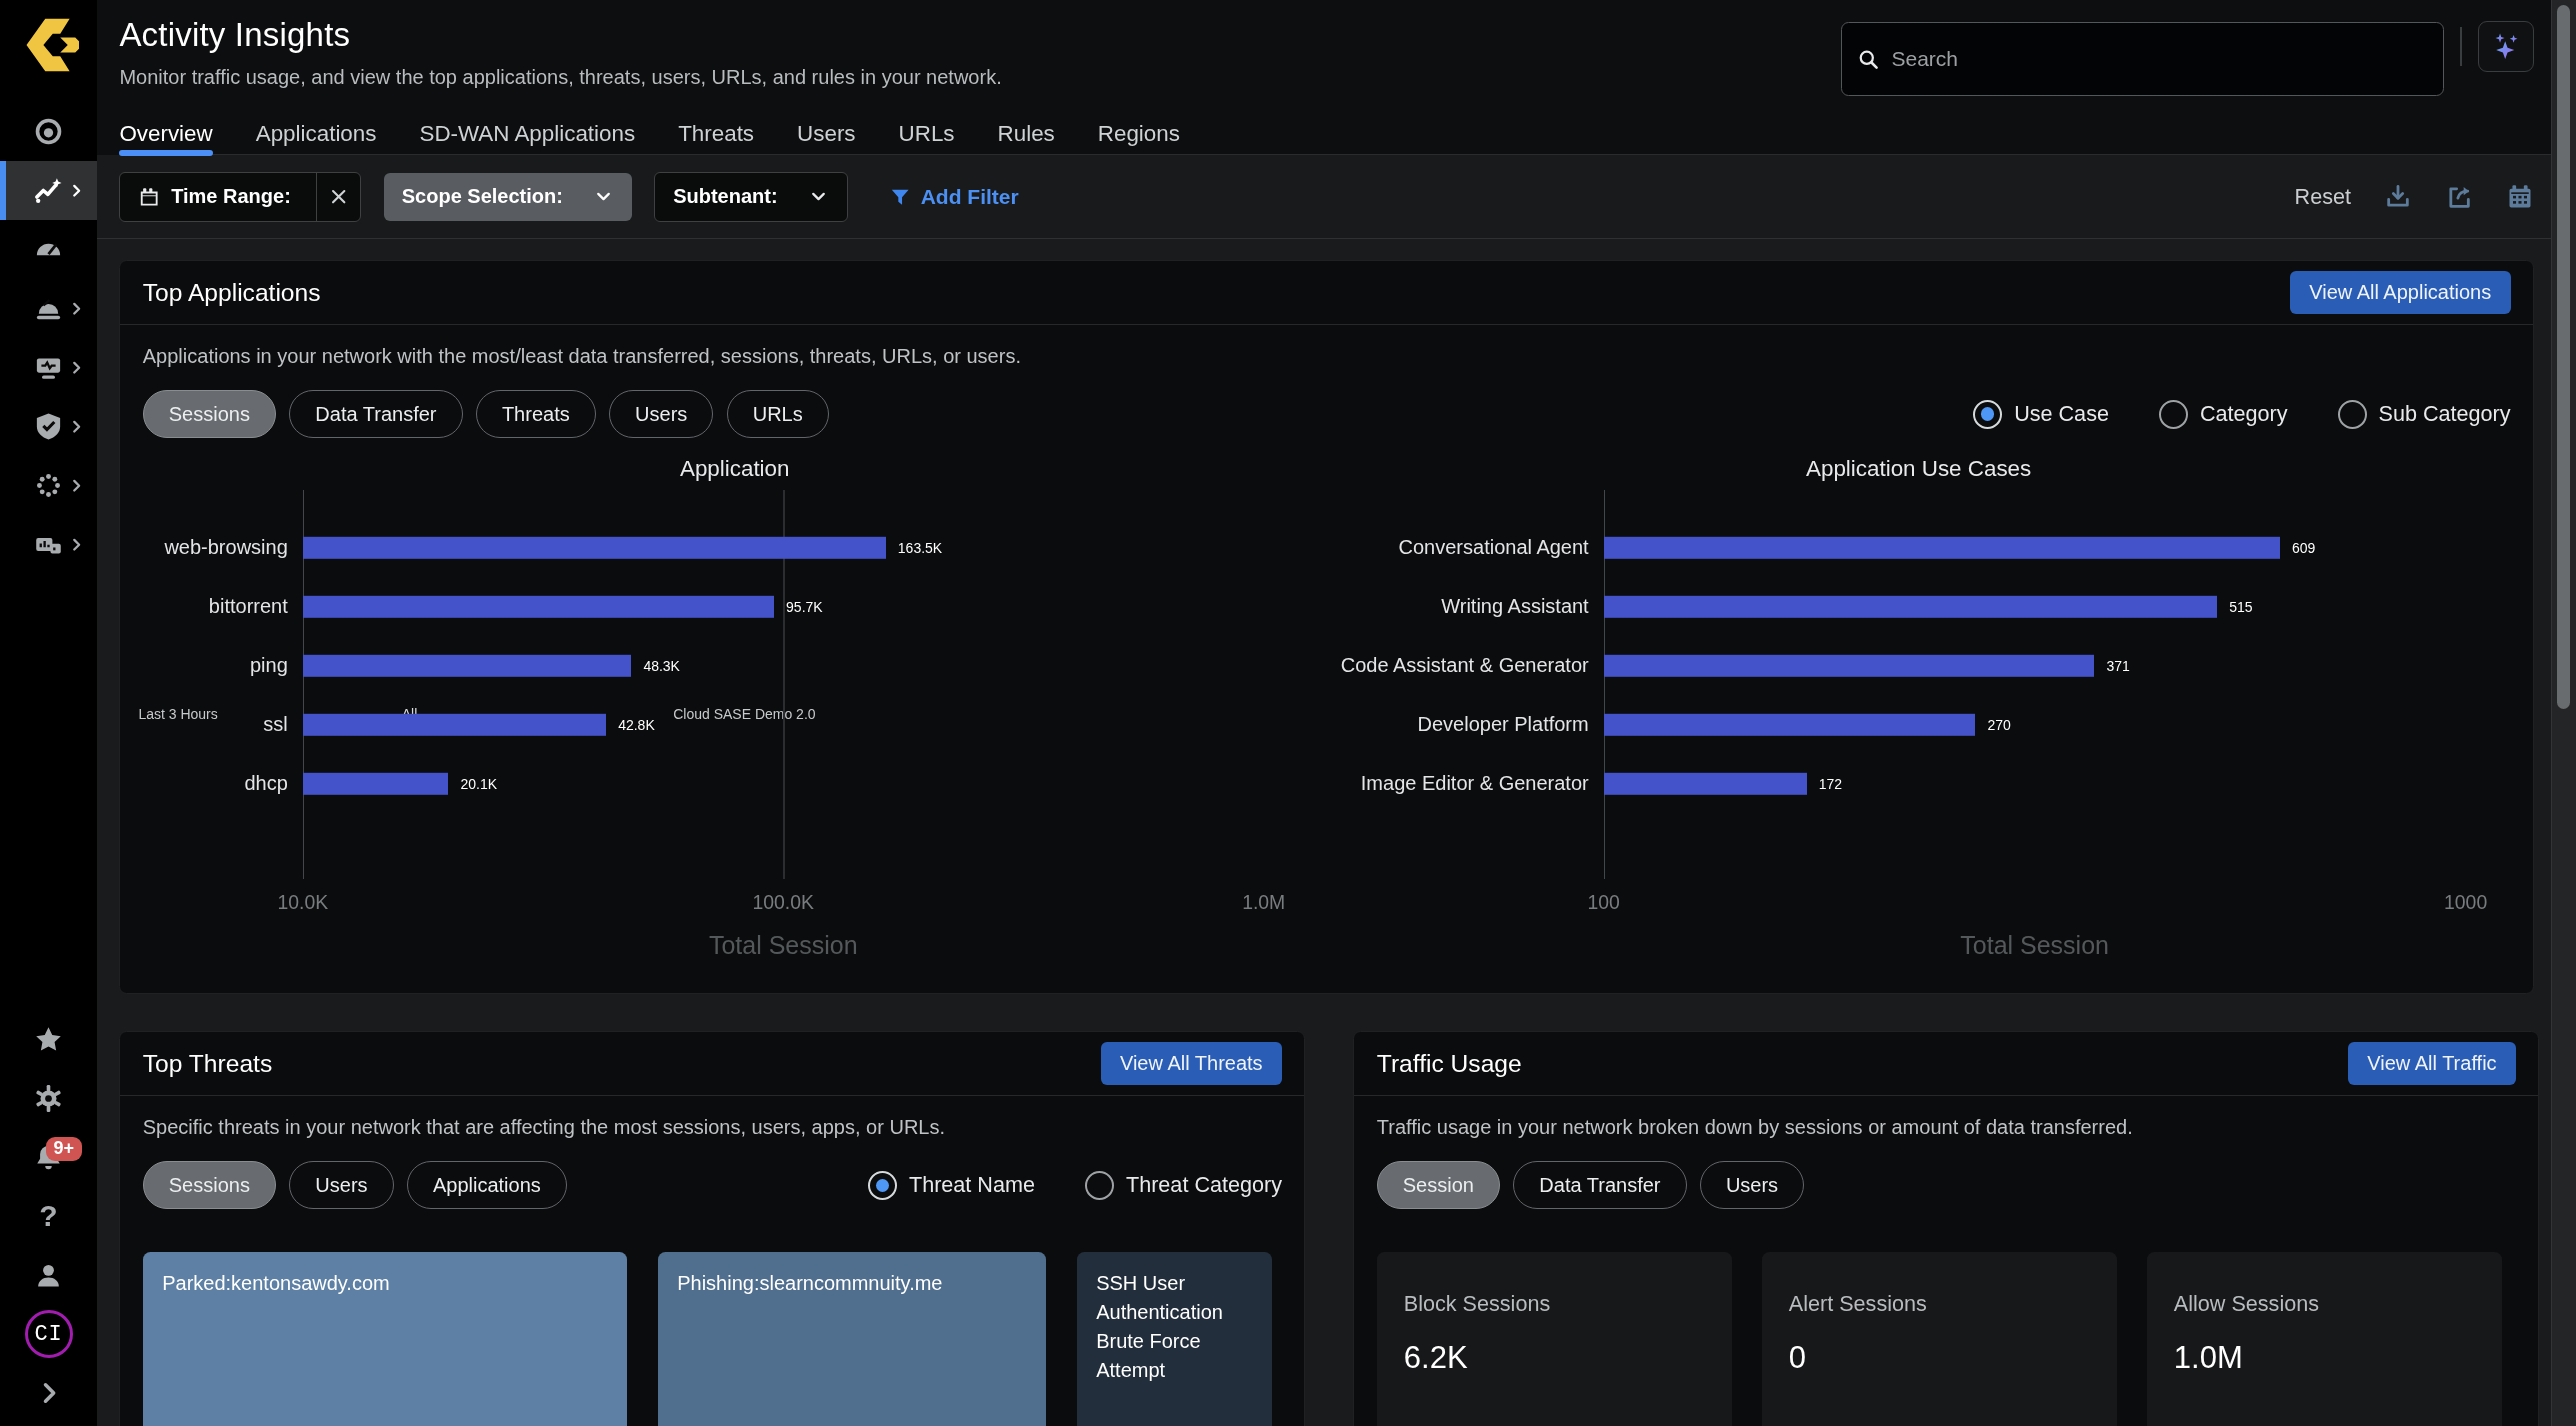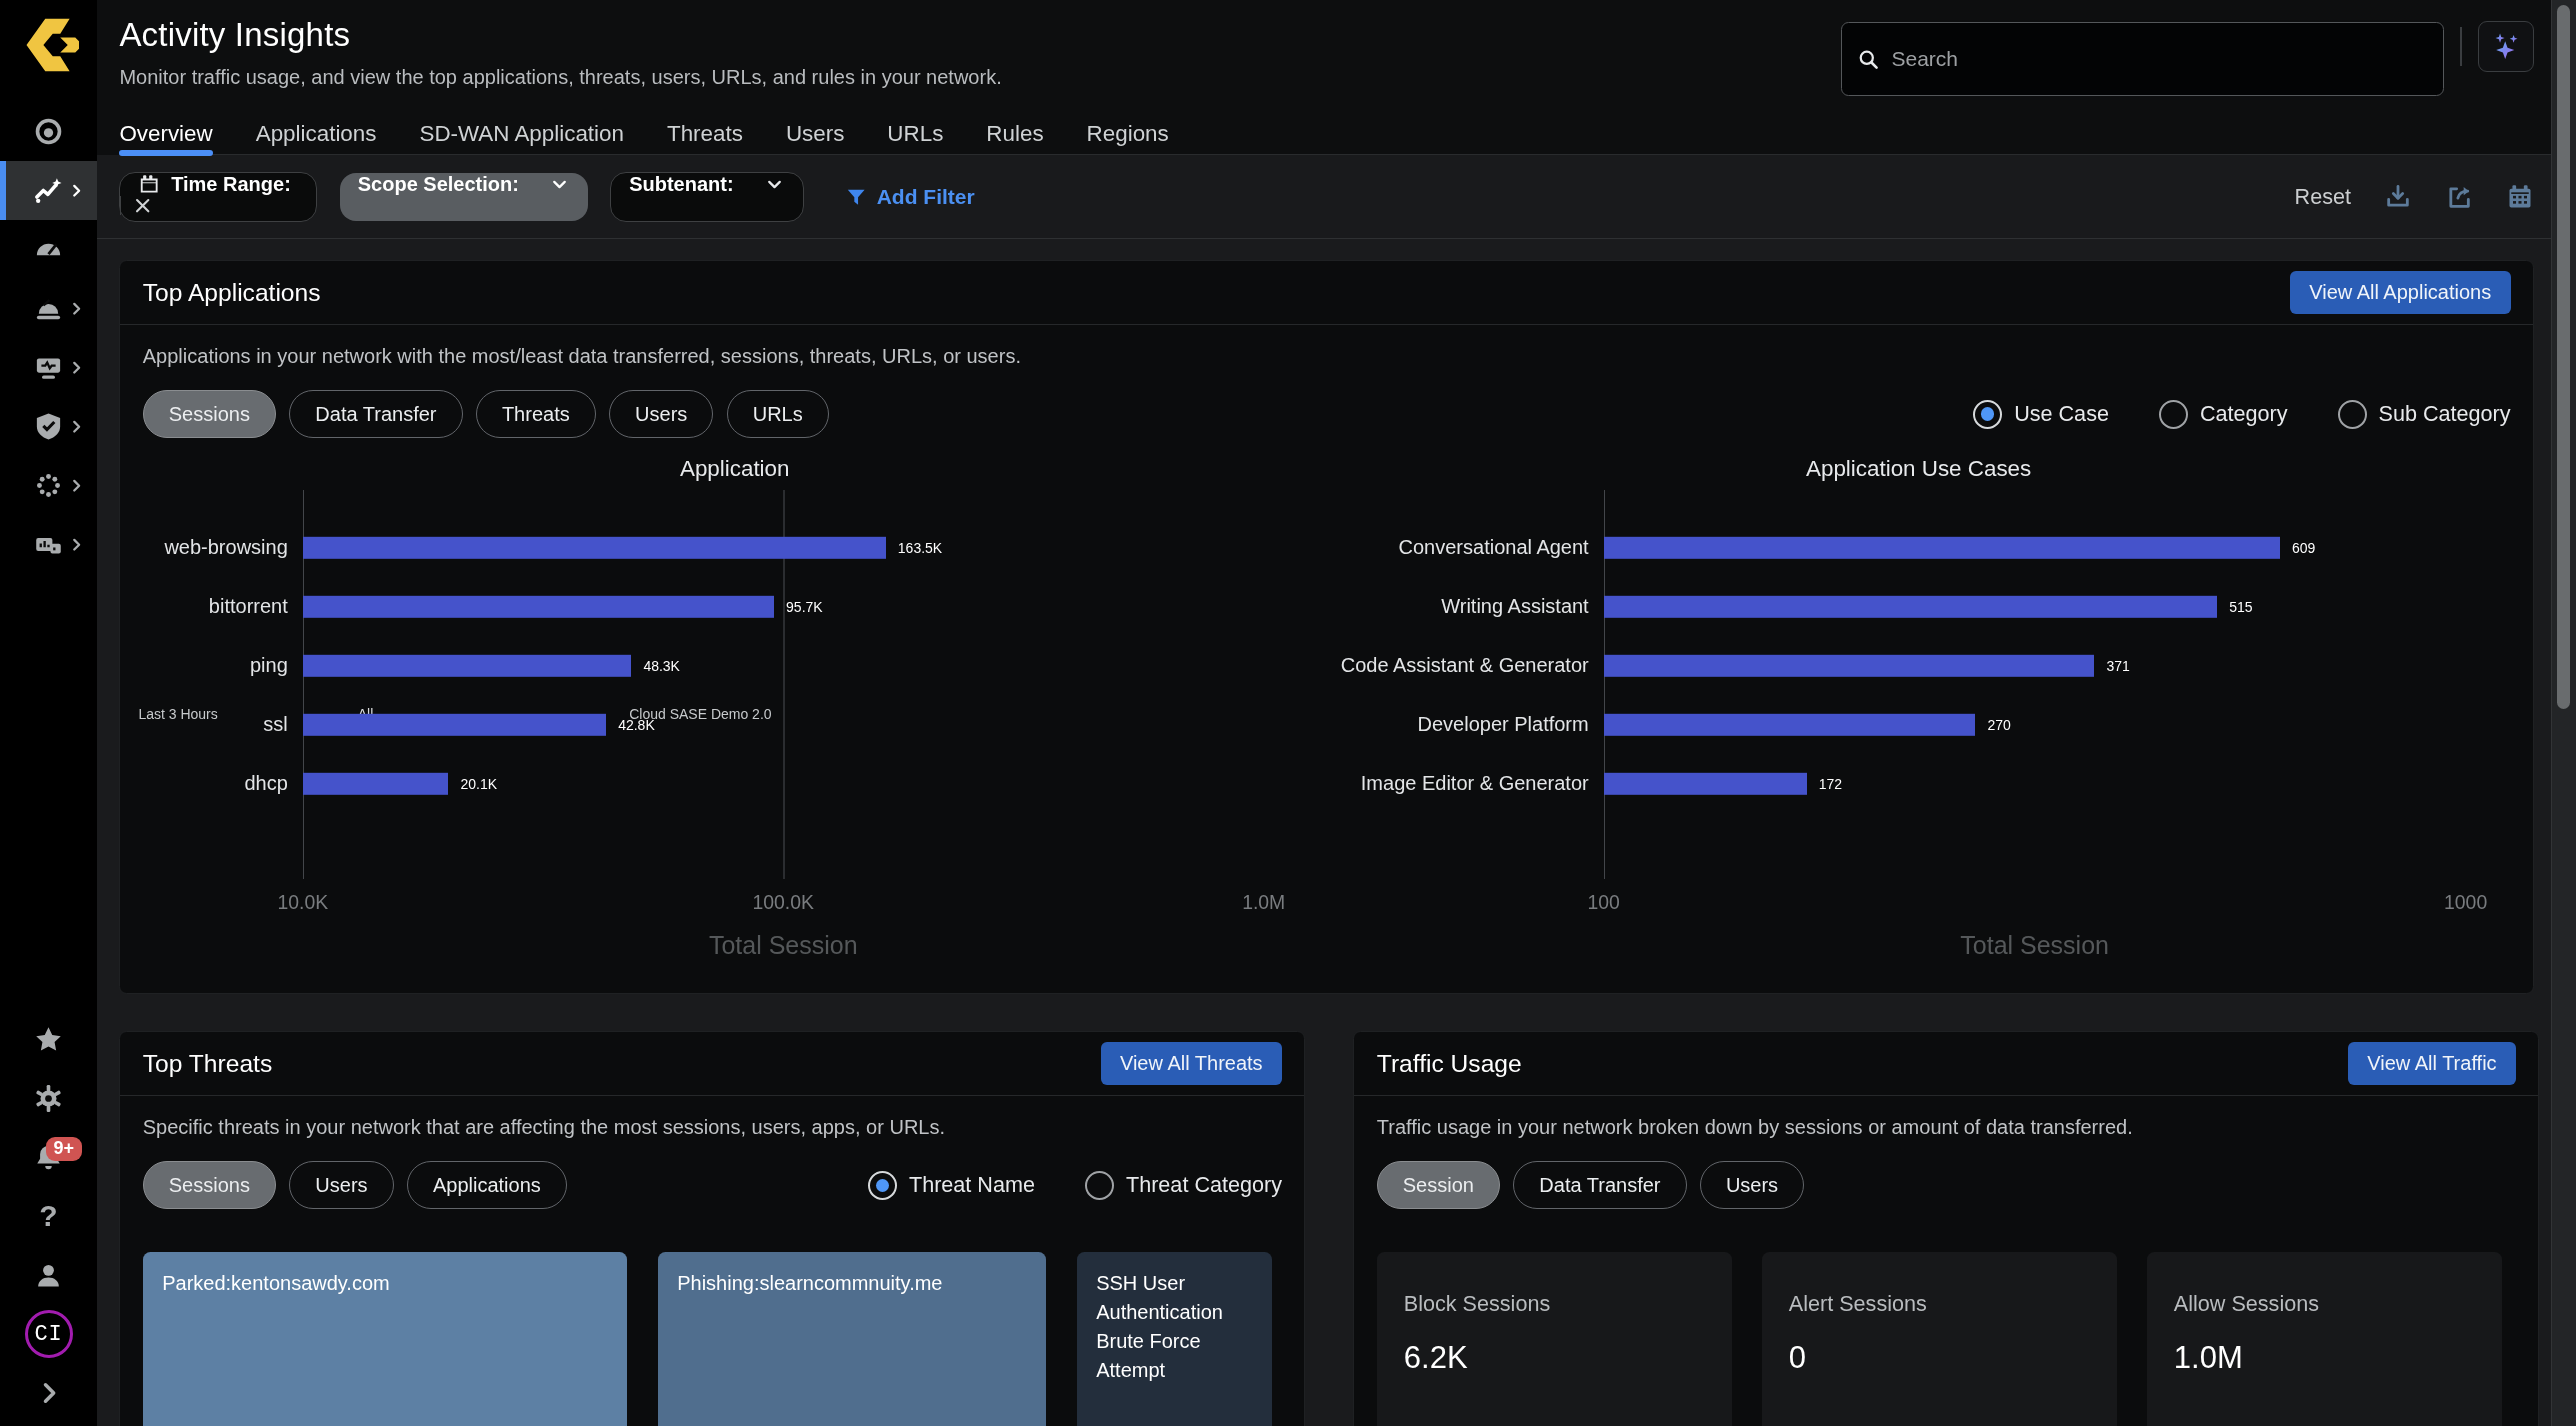--- a/index.html
+++ b/index.html
@@ -36,21 +36,21 @@
   .vline{width:1.5px;height:39px;background:#3a3d40;margin:10.4px 16.4px 0 16.4px;}
   .ai-btn{width:54px;height:49px;border:1.5px solid #3a3d40;border-radius:9px;background:#101113;
           display:flex;align-items:center;justify-content:center;margin-top:4.5px;cursor:pointer;}
   .tabs{display:flex;gap:43px;padding:0 0 0 0;margin:25px 0 0 0;border-bottom:1.5px solid #292b2d;}
   .tab{font-size:22.4px;color:#cfd2d4;padding-bottom:7px;position:relative;cursor:pointer;white-space:nowrap;}
   .tab.active{color:#fff;}
   .tab.active::after{content:"";position:absolute;left:0;right:0;bottom:-1.5px;height:6px;background:#4b8ff7;border-radius:3px;}
   
   .filterbar{background:#191a1c;border-bottom:1.5px solid #2e3032;height:83px;display:flex;align-items:center;
              padding:0 42px 0 22.4px;gap:22.4px;}
-  .chip{height:48px;border-radius:16px;display:flex;align-items:center;font-size:20px;flex-direction:column;}
+  .chip{height:48px;border-radius:6px;display:flex;align-items:center;font-size:20px;}
   .chip.dark{background:#0a0b0b;border:1.5px solid #3e4042;}
   .chip.gray{background:#595d61;}
   .chip b{color:#fff;font-weight:bold;margin-right:7.5px;}
   .chip .val{color:#c7cacc;}
   .chip.gray .val{color:#d9dbdd;}
   .chip-main{display:flex;align-items:center;padding:0 18px;gap:10.4px;}
   .chip-x{width:43px;align-self:stretch;display:flex;align-items:center;justify-content:center;border-left:1.5px solid #3e4042;cursor:pointer;}
   .chip .cdown{margin-left:12px;color:#e8eaec;}
   .addfilter{display:flex;align-items:center;gap:9px;color:#4b90f2;font-size:21px;font-weight:bold;margin-left:19.4px;cursor:pointer;}
   .fb-right{margin-left:auto;display:flex;align-items:center;gap:33px;}
@@ -314,21 +314,21 @@
               <path fill="url(#spg)" d="M7 2 L7.9 4.6 L10.5 5.5 L7.9 6.4 L7 9 L6.1 6.4 L3.5 5.5 L6.1 4.6 Z"></path>
               <path fill="url(#spg)" d="M17.5 3 L18.3 5.2 L20.5 6 L18.3 6.8 L17.5 9 L16.7 6.8 L14.5 6 L16.7 5.2 Z"></path>
               <path fill="url(#spg)" d="M11 8 L12.8 13 L18 14.8 L12.8 16.6 L11 21.6 L9.2 16.6 L4 14.8 L9.2 13 Z"></path>
             </svg>
           </span>
         </div>
       </div>
       <div class="tabs" id="tabs">
           <div class="tab active">Overview</div>
           <div class="tab">Applications</div>
-          <div class="tab">SD-WAN Application</div>
+          <div class="tab">SD-WAN Applications</div>
           <div class="tab">Threats</div>
           <div class="tab">Users</div>
           <div class="tab">URLs</div>
           <div class="tab">Rules</div>
           <div class="tab">Regions</div>
         </div>
     </div>
 
     <div class="filterbar">
       <div class="chip dark">

